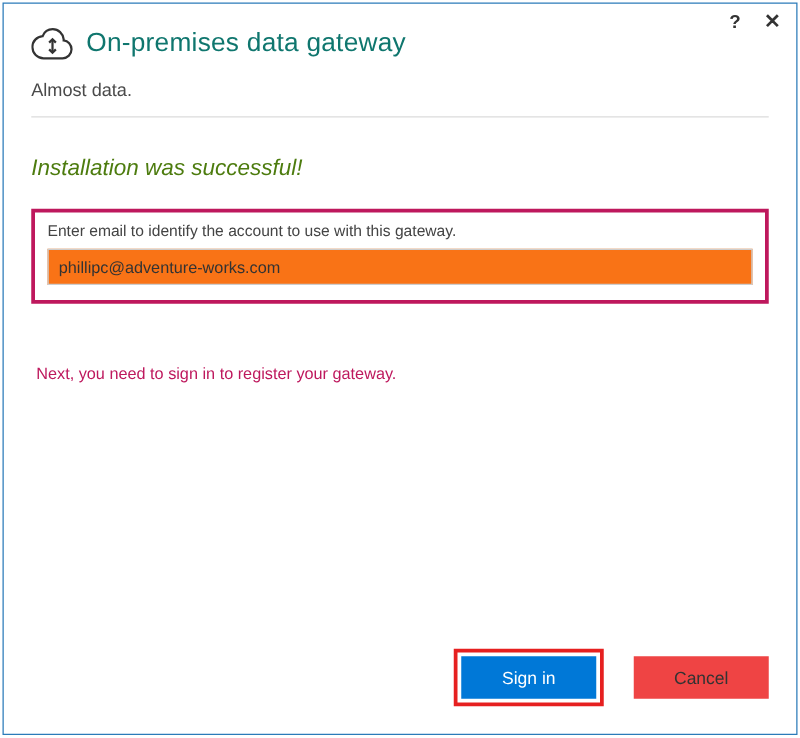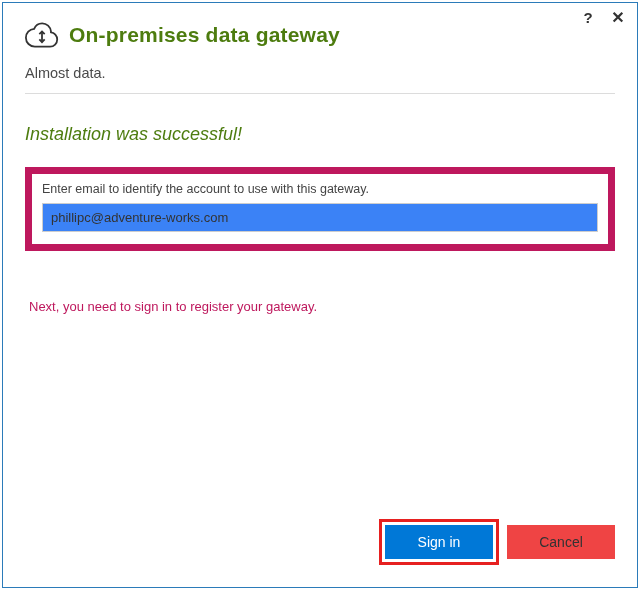--- a/index.html
+++ b/index.html
@@ -28,22 +28,22 @@
       padding: 18px 22px 6px 22px;
     }
     .title-icon {
       width: 34px;
       height: 28px;
       margin-right: 10px;
       flex-shrink: 0;
     }
     .title-text {
       font-size: 21px;
-      font-weight: 700;
-      color: #4d7c0f;
+      font-weight: 400;
+      color: #0f766e;
       letter-spacing: 0.2px;
     }
     .window-controls {
       position: absolute;
       top: 6px;
       right: 10px;
       display: flex;
       gap: 12px;
       align-items: center;
     }
@@ -72,49 +72,49 @@
       margin: 0 22px 0 22px;
     }
     .status {
       padding: 30px 22px 0 22px;
       font-size: 18px;
       color: #4d7c0f;
       font-style: italic;
     }
     .highlight-box {
       margin: 22px 22px 0 22px;
-      border: 7px solid #be185d;
+      border: 3px solid #be185d;
       padding: 8px 10px 12px 10px;
     }
     .field-label {
       font-size: 12.5px;
       color: #444;
       margin-bottom: 7px;
     }
     .email-input {
       width: 100%;
       border: 1px solid #cdcdcd;
-      background: #3b82f6;
+      background: #f97316;
       font-size: 13px;
       padding: 6px 8px;
       color: #333;
       font-family: inherit;
     }
     .next-step {
       padding: 48px 26px 0 26px;
       font-size: 13px;
       color: #be185d;
     }
     .footer {
       position: absolute;
       bottom: 22px;
       right: 22px;
       display: flex;
       align-items: center;
-      gap: 8px;
+      gap: 24px;
     }
     .btn {
       min-width: 108px;
       height: 34px;
       border: none;
       font-size: 14px;
       font-family: inherit;
       cursor: pointer;
       padding: 0 16px;
     }

